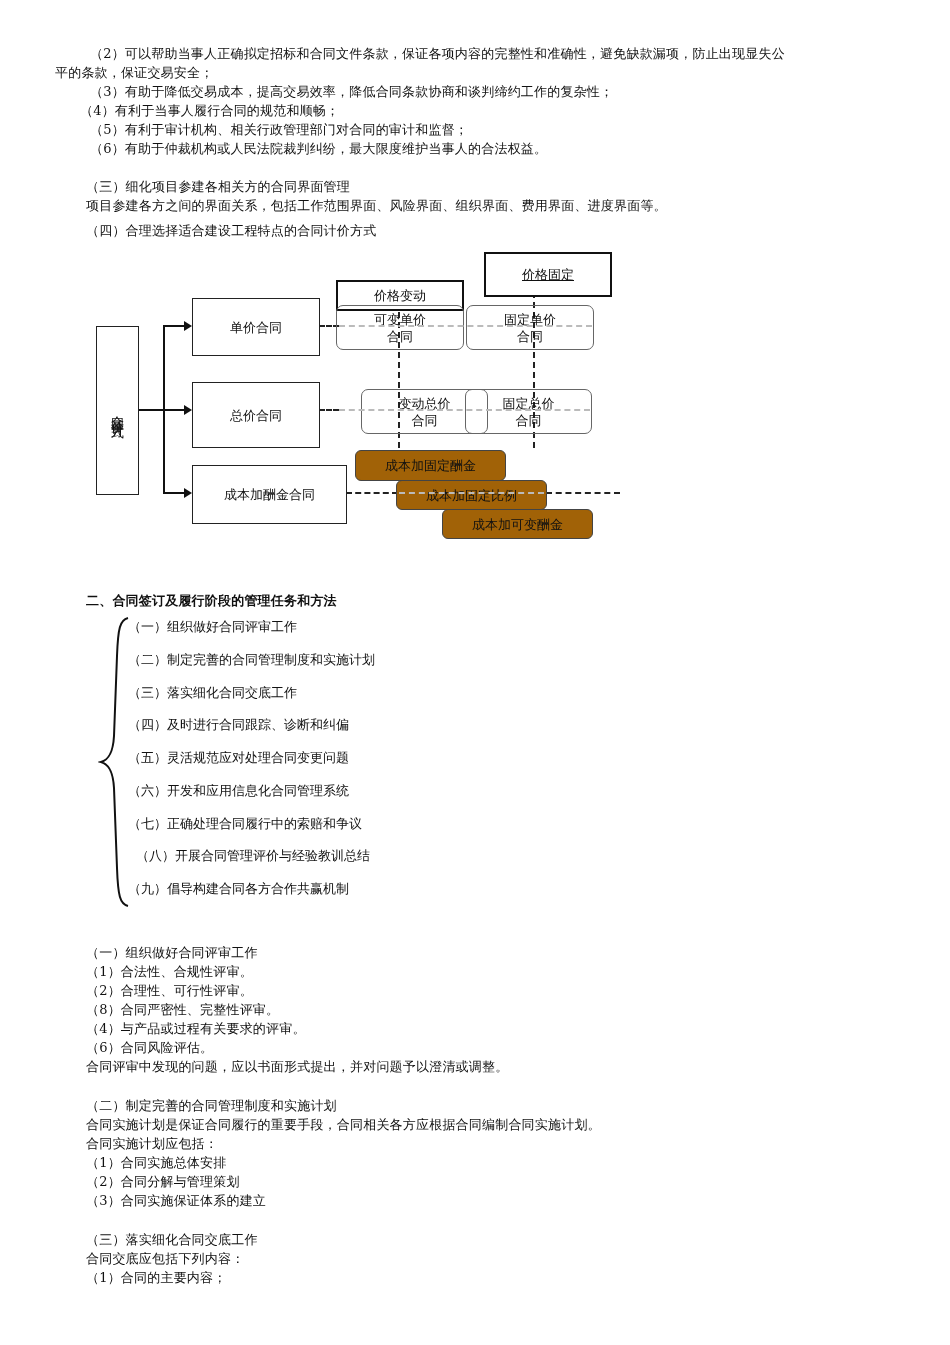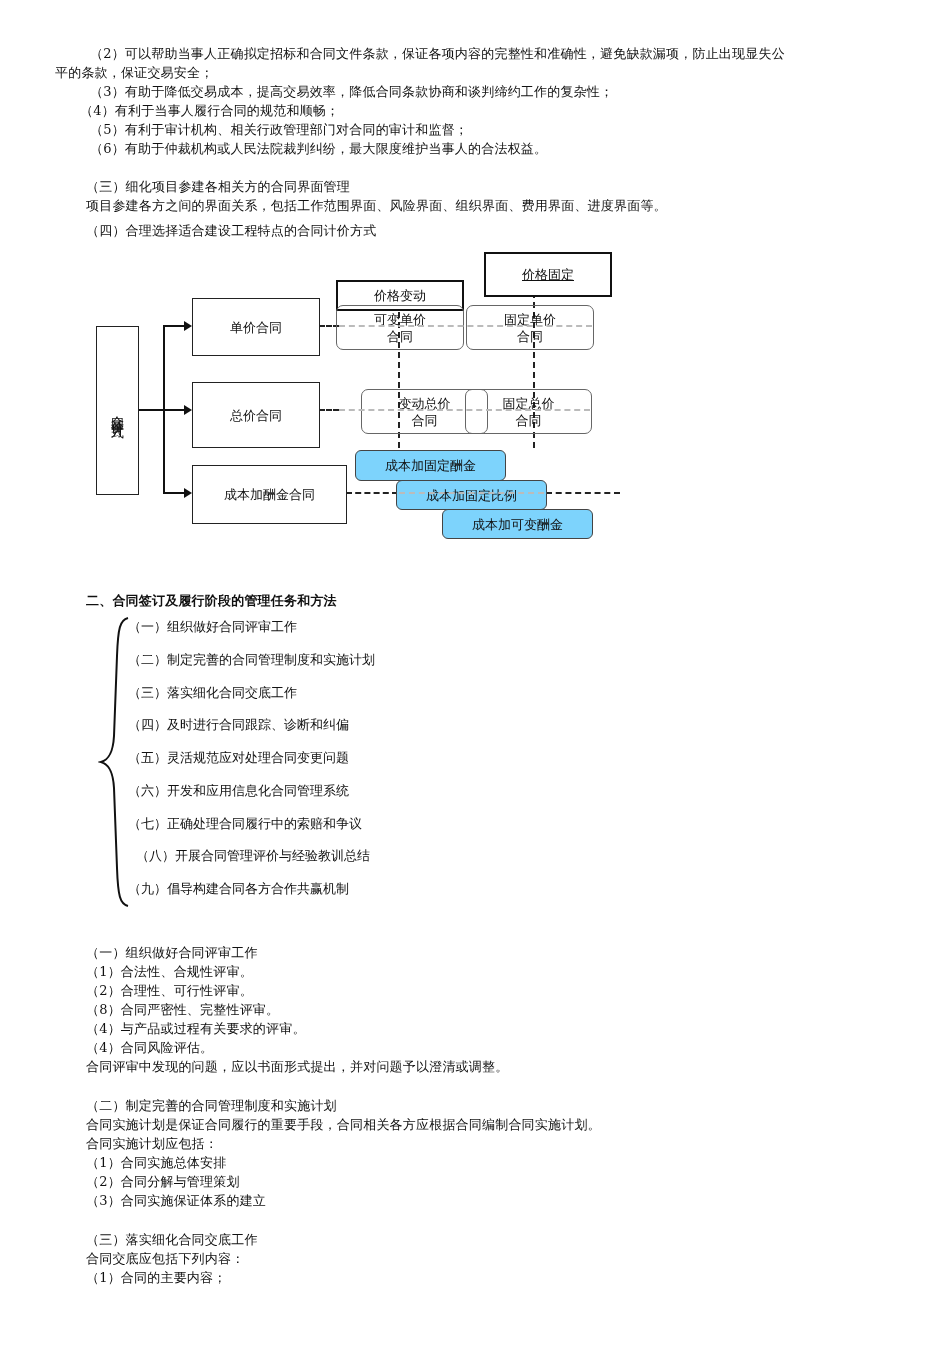--- a/index.html
+++ b/index.html
@@ -4,21 +4,21 @@
 <style>
   html, body { margin:0; padding:0; background:#ffffff; }
   body { width:950px; height:1345px; position:relative; overflow:hidden;
          font-family:"DejaVu Serif","Liberation Serif",serif; color:#111; }
   .line { position:absolute; font-size:13px; line-height:19px; white-space:nowrap; letter-spacing:0.2px; }
   .box { position:absolute; box-sizing:border-box; border:1.5px solid #222; background:#fff;
          display:flex; align-items:center; justify-content:center; text-align:center;
          font-family:"DejaVu Sans","Liberation Sans",sans-serif; font-size:13px; color:#111; line-height:17px; }
   .hdr { border:2px solid #111; }
   .rbox { border-radius:7px; border:1.5px solid #666; background:transparent; }
-  .rbox2 { border-radius:6px; border:1.5px solid #444; background:#7dd3fc; }
+  .rbox2 { border-radius:6px; border:1.5px solid #444; background:#a16207; }
   .vtext { writing-mode:vertical-rl; text-orientation:upright; letter-spacing:2px; }
   .hl { position:absolute; height:0; }
   .vl { position:absolute; width:0; }
   .solid-h { border-top:2px solid #111; }
   .solid-v { border-left:2px solid #111; }
   .dash-h { border-top:2px dashed #222; }
   .dash-v { border-left:2px dashed #222; }
   .gdash-h { border-top:2px dashed #bbb; }
   .arrow { position:absolute; width:0; height:0; border-top:5px solid transparent;
            border-bottom:5px solid transparent; border-left:8px solid #111; }
@@ -126,21 +126,21 @@
 <div class="brace-item" style="top:782px;">（六）开发和应用信息化合同管理系统</div>
 <div class="brace-item" style="top:815px;">（七）正确处理合同履行中的索赔和争议</div>
 <div class="brace-item" style="top:847px;margin-left:8px;">（八）开展合同管理评价与经验教训总结</div>
 <div class="brace-item" style="top:880px;">（九）倡导构建合同各方合作共赢机制</div>
 
 <div class="line" style="left:86px;top:943px;">（一）组织做好合同评审工作</div>
 <div class="line" style="left:86px;top:962px;">（1）合法性、合规性评审。</div>
 <div class="line" style="left:86px;top:981px;">（2）合理性、可行性评审。</div>
 <div class="line" style="left:86px;top:1000px;">（8）合同严密性、完整性评审。</div>
 <div class="line" style="left:86px;top:1019px;">（4）与产品或过程有关要求的评审。</div>
-<div class="line" style="left:86px;top:1038px;">（4）合同风险评估。</div>
+<div class="line" style="left:86px;top:1038px;">（6）合同风险评估。</div>
 <div class="line" style="left:86px;top:1057px;">合同评审中发现的问题，应以书面形式提出，并对问题予以澄清或调整。</div>
 
 <div class="line" style="left:86px;top:1096px;">（二）制定完善的合同管理制度和实施计划</div>
 <div class="line" style="left:86px;top:1115px;">合同实施计划是保证合同履行的重要手段，合同相关各方应根据合同编制合同实施计划。</div>
 <div class="line" style="left:86px;top:1134px;">合同实施计划应包括：</div>
 <div class="line" style="left:86px;top:1153px;">（1）合同实施总体安排</div>
 <div class="line" style="left:86px;top:1172px;">（2）合同分解与管理策划</div>
 <div class="line" style="left:86px;top:1191px;">（3）合同实施保证体系的建立</div>
 
 <div class="line" style="left:86px;top:1230px;">（三）落实细化合同交底工作</div>

